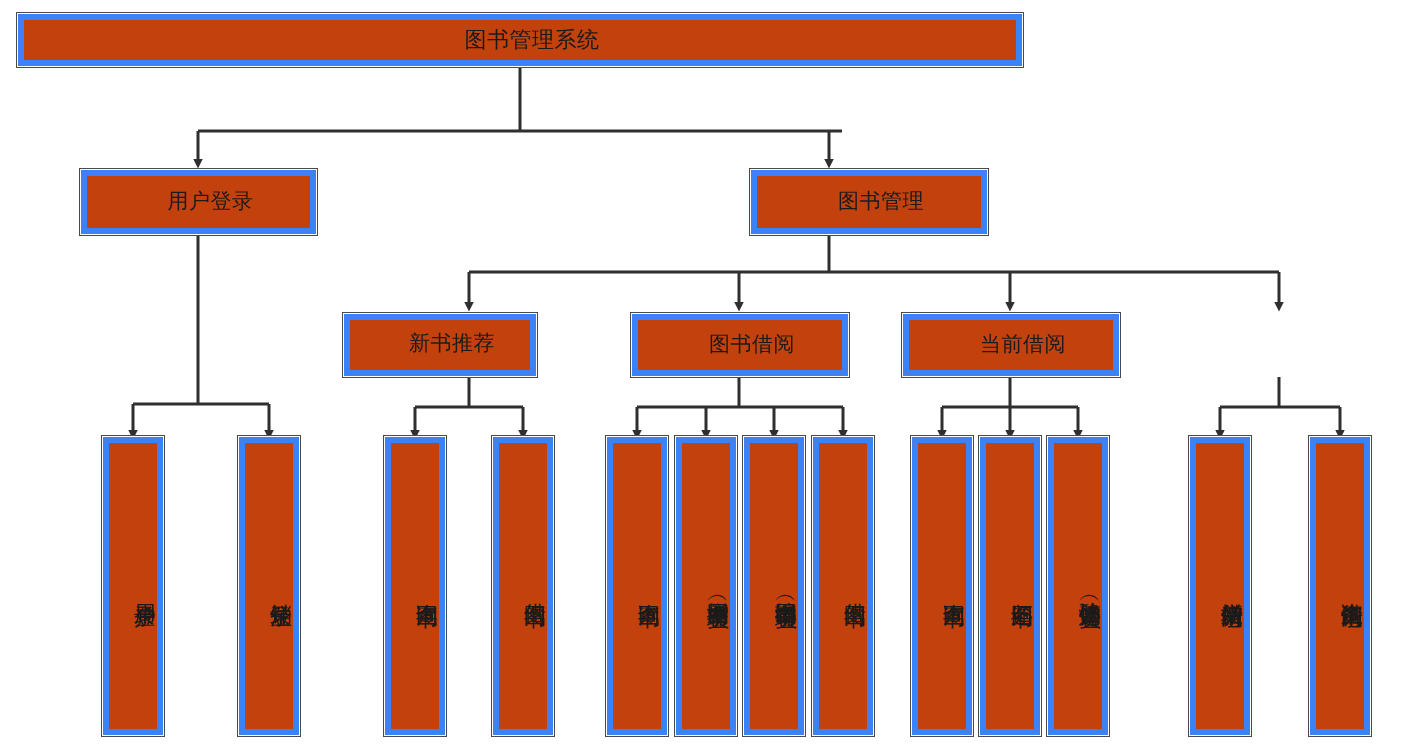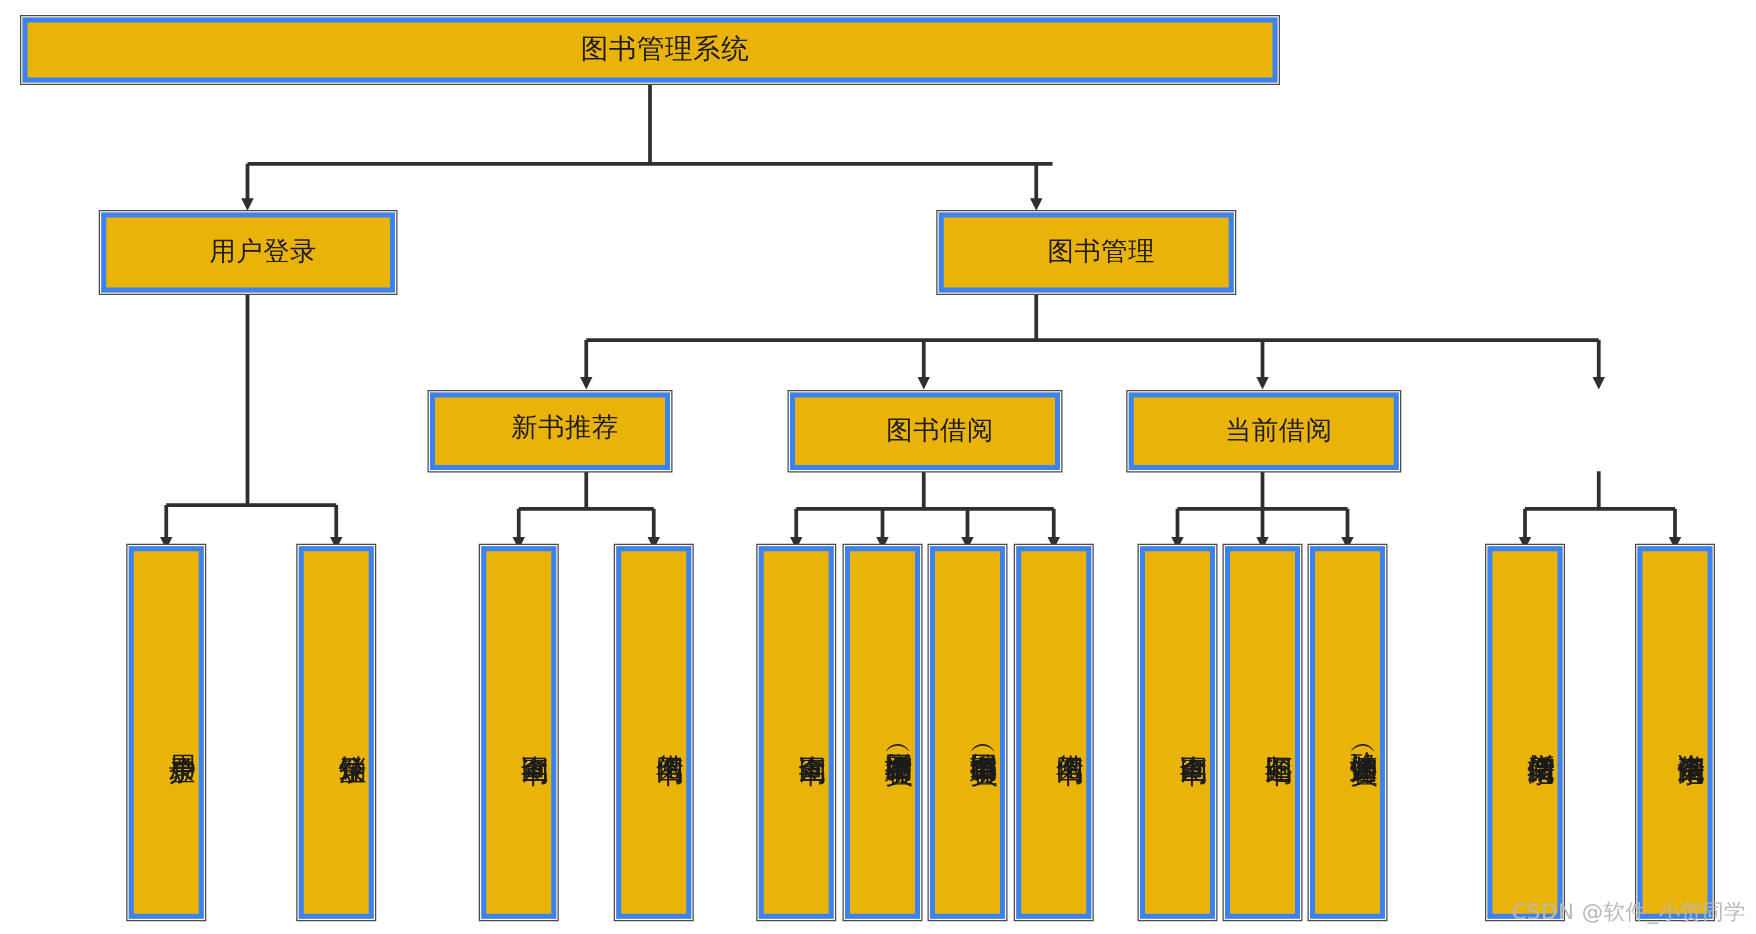--- a/index.html
+++ b/index.html
@@ -20,22 +20,22 @@
   #edges {
     position: absolute;
     left: 0;
     top: 0;
     width: 1405px;
     height: 747px;
   }
   .node {
     position: absolute;
     box-sizing: border-box;
-    background: #eab308;
-    border: 4px solid #3b82f6;
+    background: #c2410c;
+    border: 6px solid #3b82f6;
     box-shadow: 0 0 0 1px #ffffff, 0 0 0 2px #4a4a4a;
     display: flex;
     align-items: center;
     justify-content: center;
     color: #1b1b1b;
     padding-left: 24px;
   }
   .node .label {
     display: block;
     text-align: center;
@@ -191,15 +191,14 @@
     <span class="label">确认归还（管理员）</span>
   </div>
 
   <div class="node vert" style="left:1190px; top:437px; width:60px; height:298px;">
     <span class="label">新增借阅记录</span>
   </div>
   <div class="node vert" style="left:1310px; top:437px; width:60px; height:298px;">
     <span class="label">查询借阅记录</span>
   </div>
 
-  <div id="watermark">CSDN @软件_小贺同学</div>
 
 </div>
 
 </body></html>

